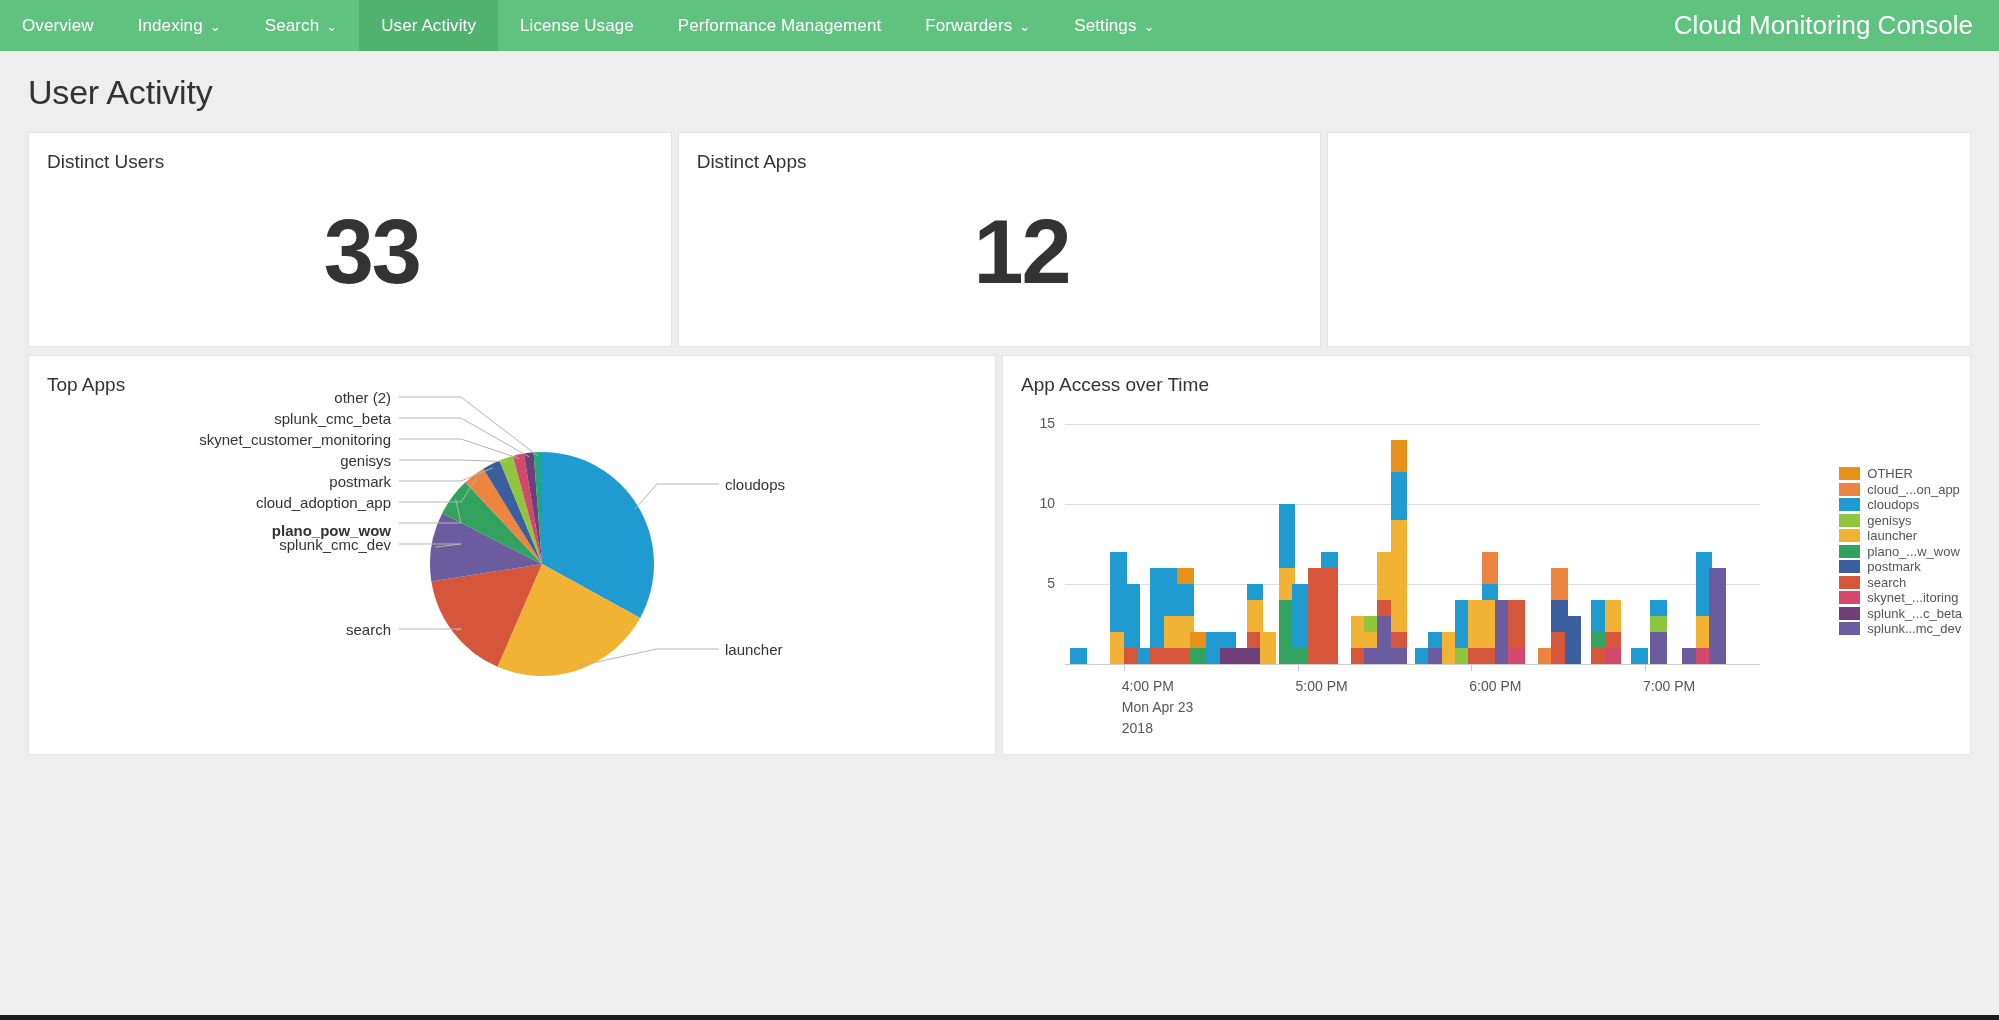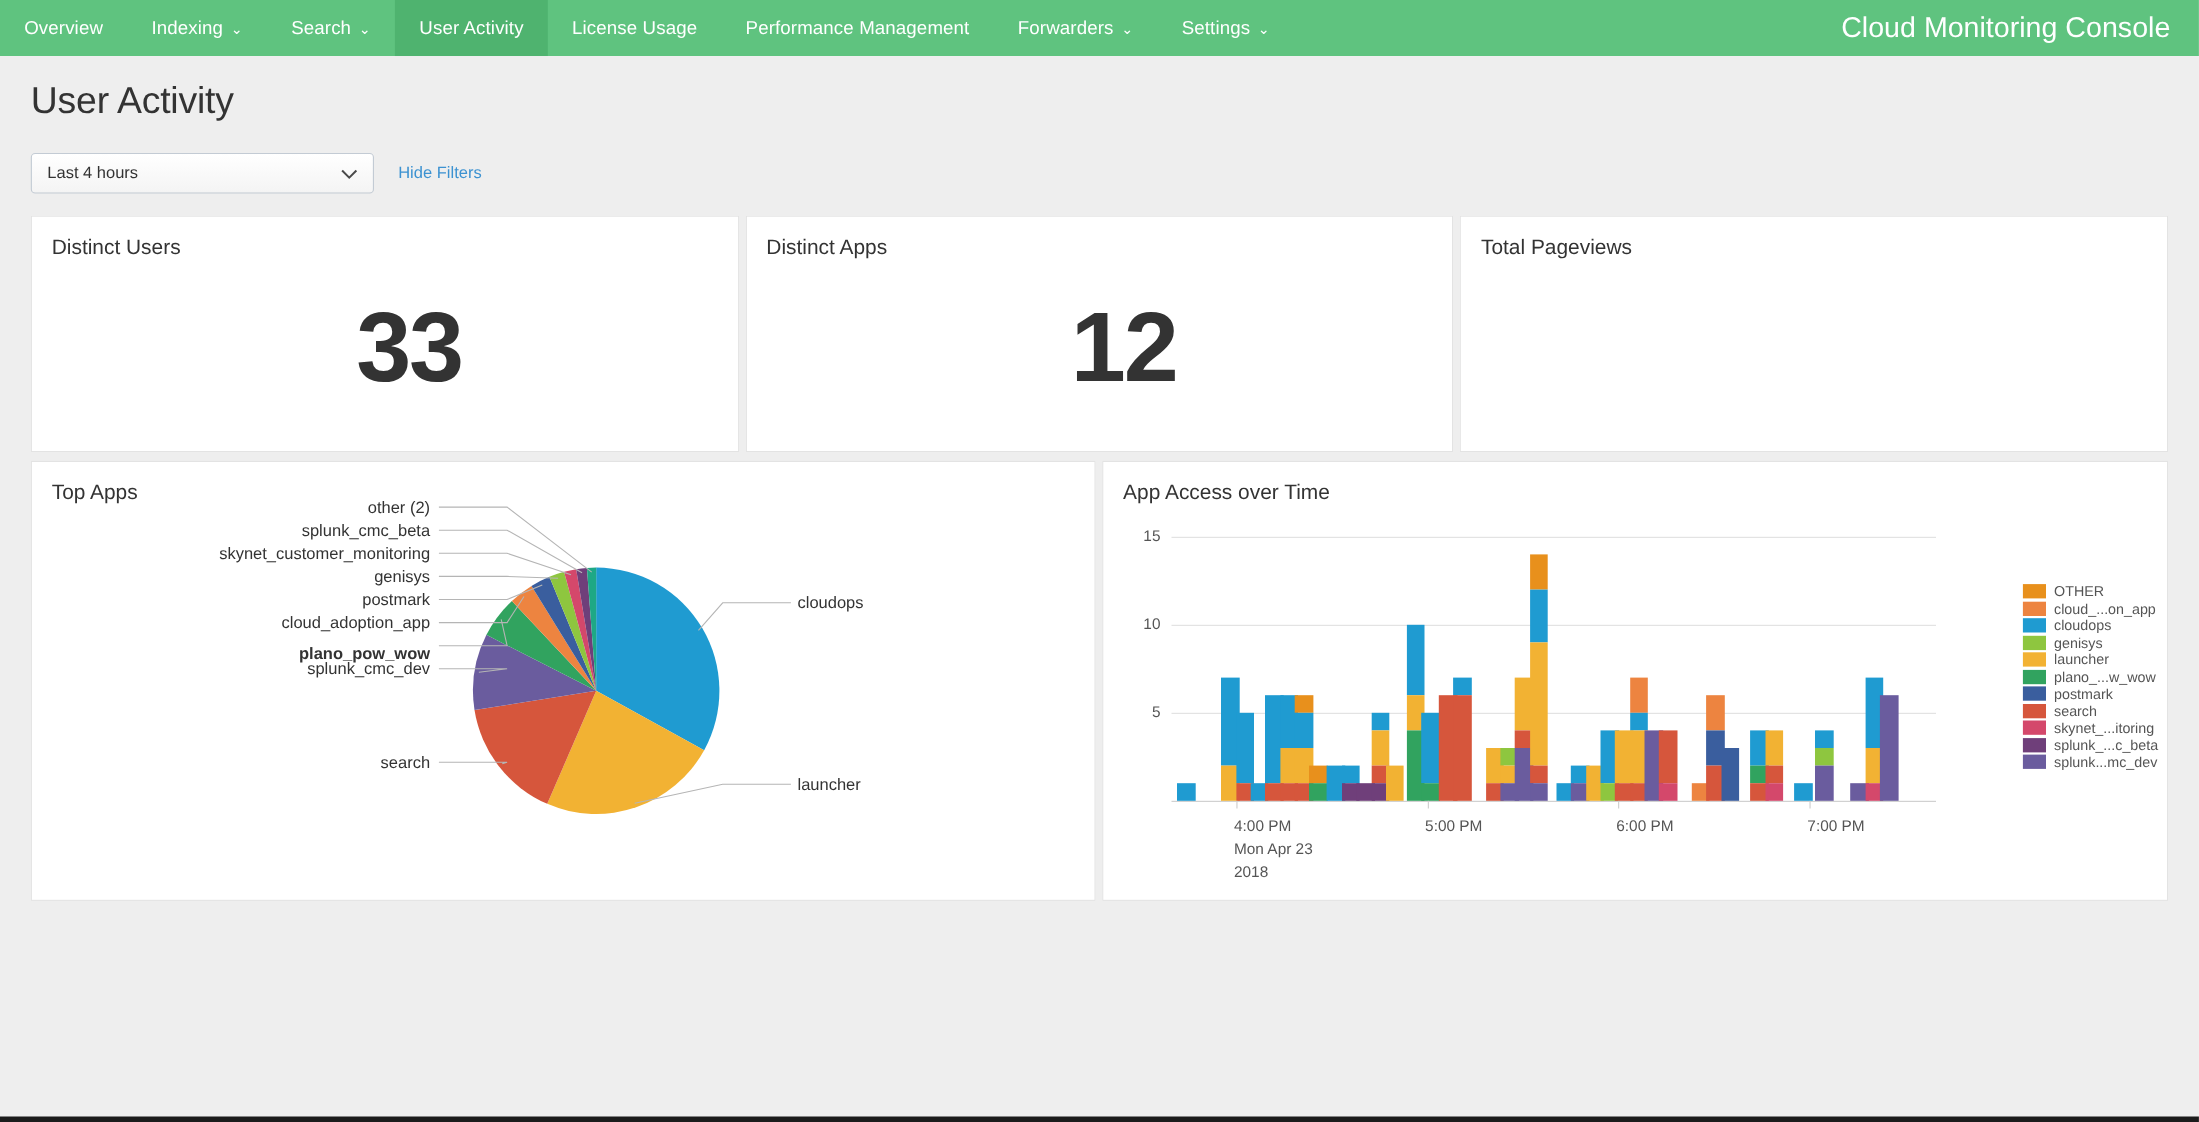--- a/index.html
+++ b/index.html
@@ -290,43 +290,31 @@
         <span class="caret">⌄</span>
       </div>
     </div>
   <div class="app-title">Cloud Monitoring Console</div>
 </div>
 
 <div class="page">
 
   <div class="page-title">User Activity</div>
 
-  <div class="filterbar">
-    <div class="timepicker">
-      <span>Last 4 hours</span>
-      <span class="chev">
-        <svg width="15" height="9" viewBox="0 0 15 9">
-            <polyline points="1,1 7.5,7.5 14,1" fill="none" stroke="#4a4a4a" stroke-width="1.8"></polyline>
-          </svg>
-      </span>
-    </div>
-    <div class="hide-filters">Hide Filters</div>
-  </div>
 
   <div class="row" id="stats-row">
       <div class="panel sv-panel">
         <div class="panel-title">Distinct Users</div>
         <div class="sv-value">33</div>
       </div>
       <div class="panel sv-panel">
         <div class="panel-title">Distinct Apps</div>
         <div class="sv-value">12</div>
       </div>
       <div class="panel sv-panel">
-        <div class="panel-title">Total Pageviews</div>
       </div>
     </div>
 
 
   <div class="charts-row">
 
     <div class="panel chart-panel-left">
       <div class="panel-title">Top Apps</div>
       <div class="pie-area">
         <svg id="pie-svg" width="968" height="335">

